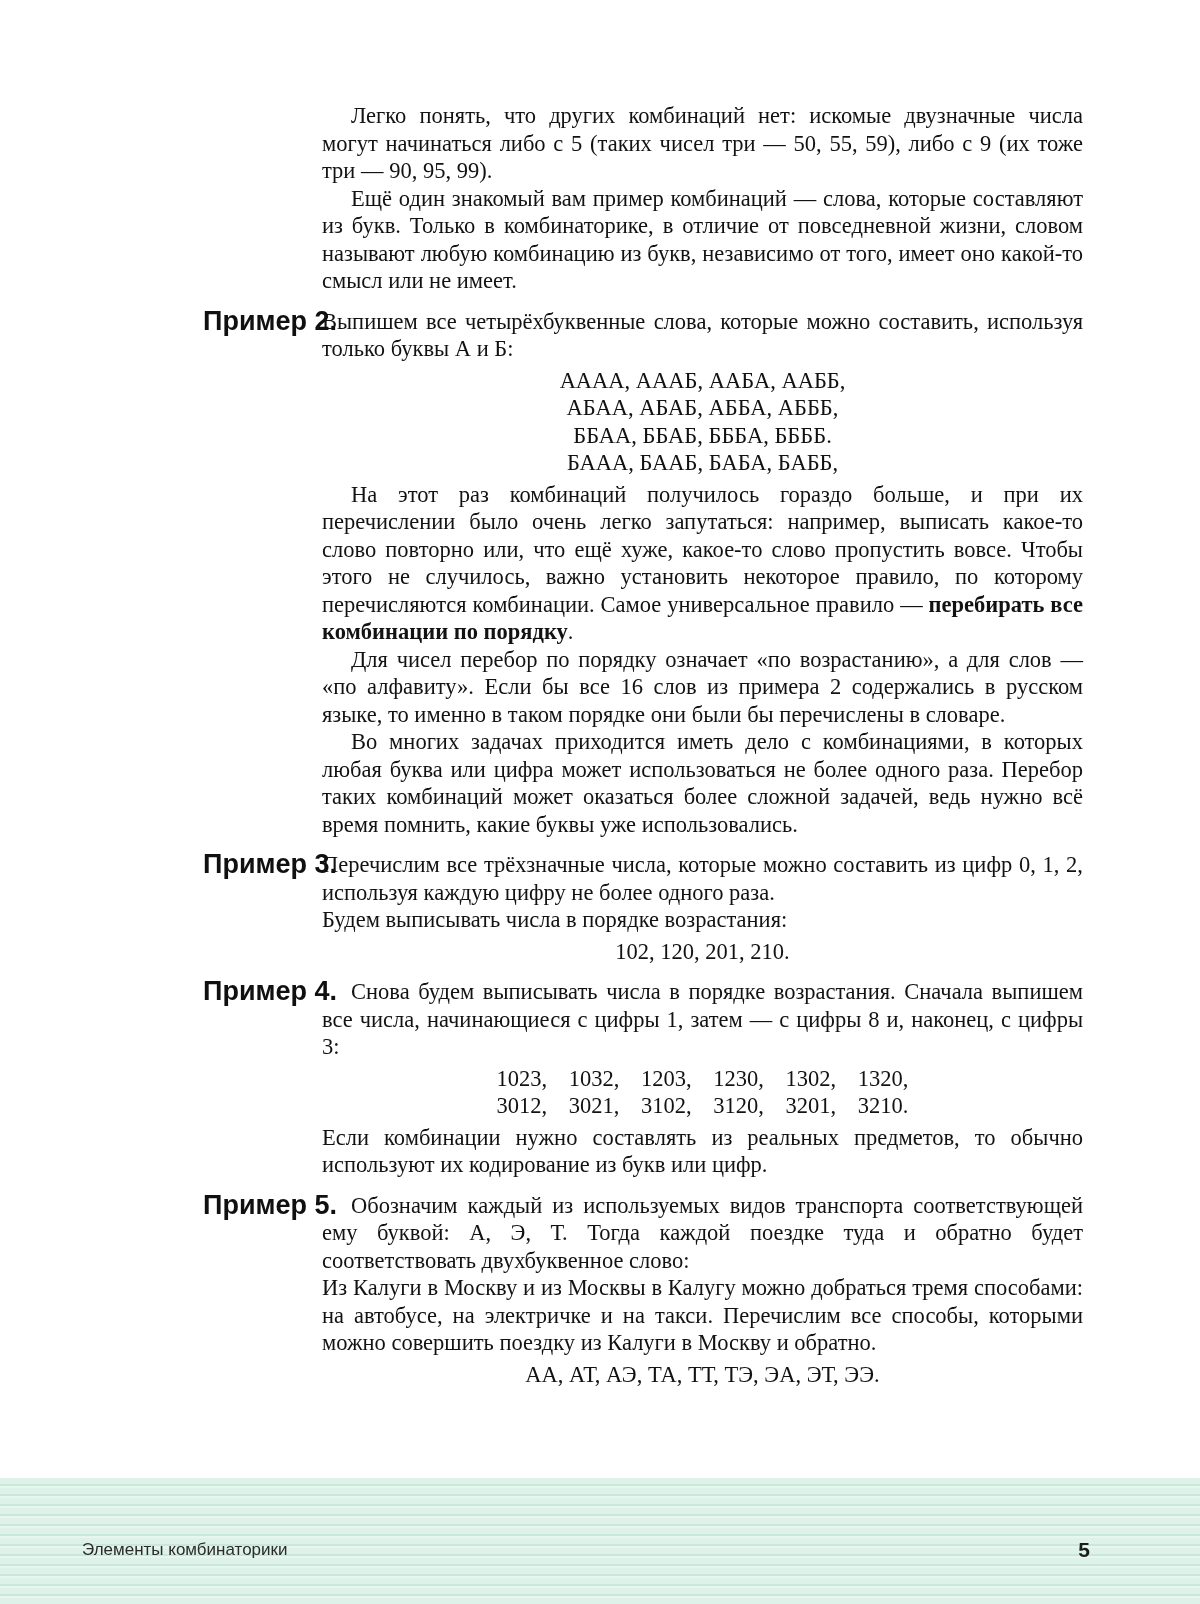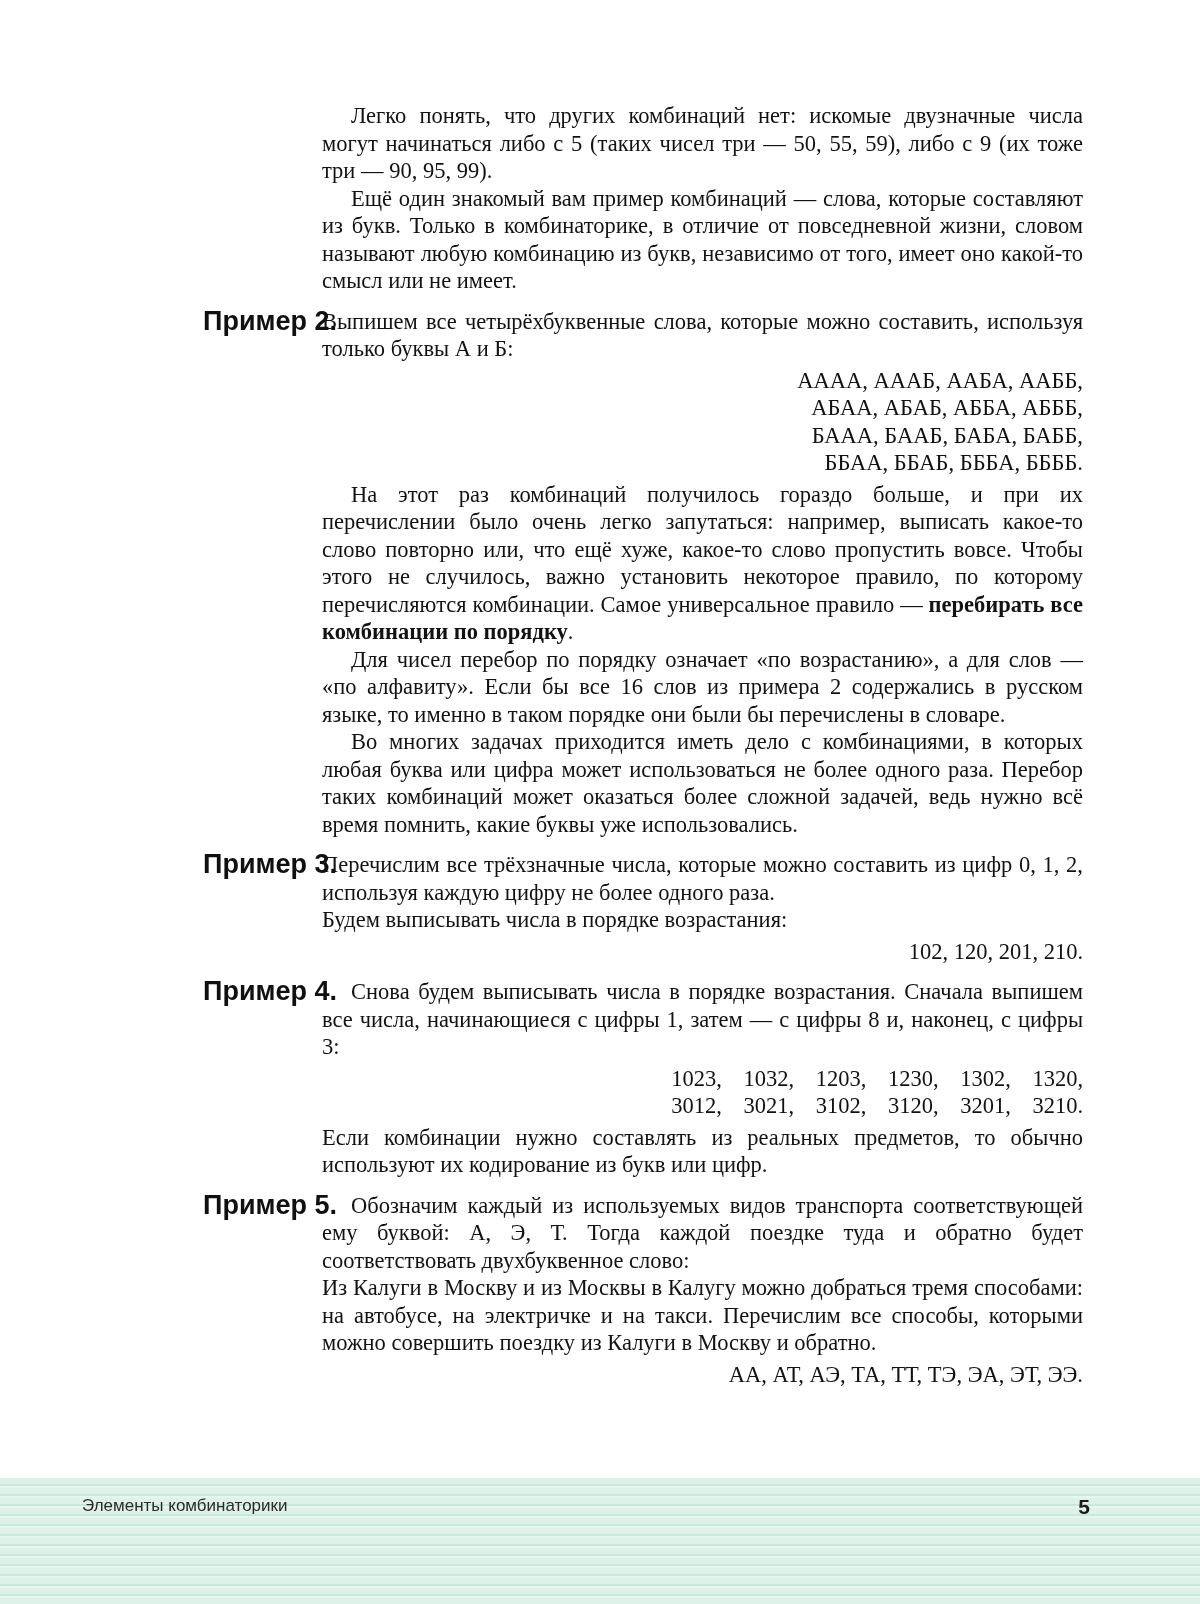--- a/index.html
+++ b/index.html
@@ -38,38 +38,38 @@
     left: 0; top: 0;
     font-family: "Liberation Sans", "DejaVu Sans", sans-serif;
     font-weight: bold;
     font-size: 27px;
     line-height: 27.5px;
     color: #101010;
     white-space: nowrap;
   }
   .center-block {
     margin: 4px 0 4px 119px;
-    text-align: right;
+    text-align: center;
   }
   .center-line {
     font-family: "Liberation Serif", "DejaVu Serif", serif;
     font-size: 22.5px;
     line-height: 27.5px;
     color: #121212;
   }
   .center-block.wide .center-line { word-spacing: 16px; }
   .footer {
     position: absolute;
     left: 0; top: 1478px;
     width: 1200px; height: 126px;
     box-sizing: border-box;
     padding: 17px 110px 0 82px;
     display: flex;
     justify-content: space-between;
-    align-items: flex-start;
+    align-items: center;
     background-color: #d8efe6;
     background-image: repeating-linear-gradient(
       to bottom,
       #def2ea 0px,  #def2ea 6px,
       #c9e8db 6px,  #c9e8db 8px,
       #e7f6ef 8px,  #e7f6ef 10px
     );
   }
   .footer-title {
     font-family: "Liberation Sans", "DejaVu Sans", sans-serif;
@@ -91,22 +91,22 @@
 <div class="page">
   <main class="content" id="page-body">
       <p class="para indent"><span>Легко понять, что других комбинаций нет: искомые двузначные числа могут начинаться либо с 5 (таких чисел три — 50, 55, 59), либо с 9 (их тоже три — 90, 95, 99).</span></p>
       <p class="para indent"><span>Ещё один знакомый вам пример комбинаций — слова, которые составляют из букв. Только в комбинаторике, в отличие от повседневной жизни, словом называют любую комбинацию из букв, независимо от того, имеет оно какой-то смысл или не имеет.</span></p>
       <section class="example">
         <span class="example-label">Пример 2.</span>
         <p class="para"><span>Выпишем все четырёхбуквенные слова, которые можно составить, используя только буквы А и Б:</span></p>
         <div class="center-block">
           <div class="center-line">АААА, АААБ, ААБА, ААББ,</div>
           <div class="center-line">АБАА, АБАБ, АББА, АБББ,</div>
+          <div class="center-line">ББАА, ББАБ, БББА, ББББ.</div>
           <div class="center-line">БААА, БААБ, БАБА, БАББ,</div>
-          <div class="center-line">ББАА, ББАБ, БББА, ББББ.</div>
         </div>
         <p class="para indent"><span>На этот раз комбинаций получилось гораздо больше, и при их перечислении было очень легко запутаться: например, выписать какое-то слово повторно или, что ещё хуже, какое-то слово пропустить вовсе. Чтобы этого не случилось, важно установить некоторое правило, по которому перечисляются комбинации. Самое универсальное правило — </span><b>перебирать все комбинации по порядку</b><span>.</span></p>
         <p class="para indent"><span>Для чисел перебор по порядку означает «по возрастанию», а для слов — «по алфавиту». Если бы все 16 слов из примера 2 содержались в русском языке, то именно в таком порядке они были бы перечислены в словаре.</span></p>
         <p class="para indent"><span>Во многих задачах приходится иметь дело с комбинациями, в которых любая буква или цифра может использоваться не более одного раза. Перебор таких комбинаций может оказаться более сложной задачей, ведь нужно всё время помнить, какие буквы уже использовались.</span></p>
       </section>
       <section class="example">
         <span class="example-label">Пример 3.</span>
         <p class="para"><span>Перечислим все трёхзначные числа, которые можно составить из цифр 0, 1, 2, используя каждую цифру не более одного раза.</span></p>
         <p class="para"><span>Будем выписывать числа в порядке возрастания:</span></p>
         <div class="center-block">

